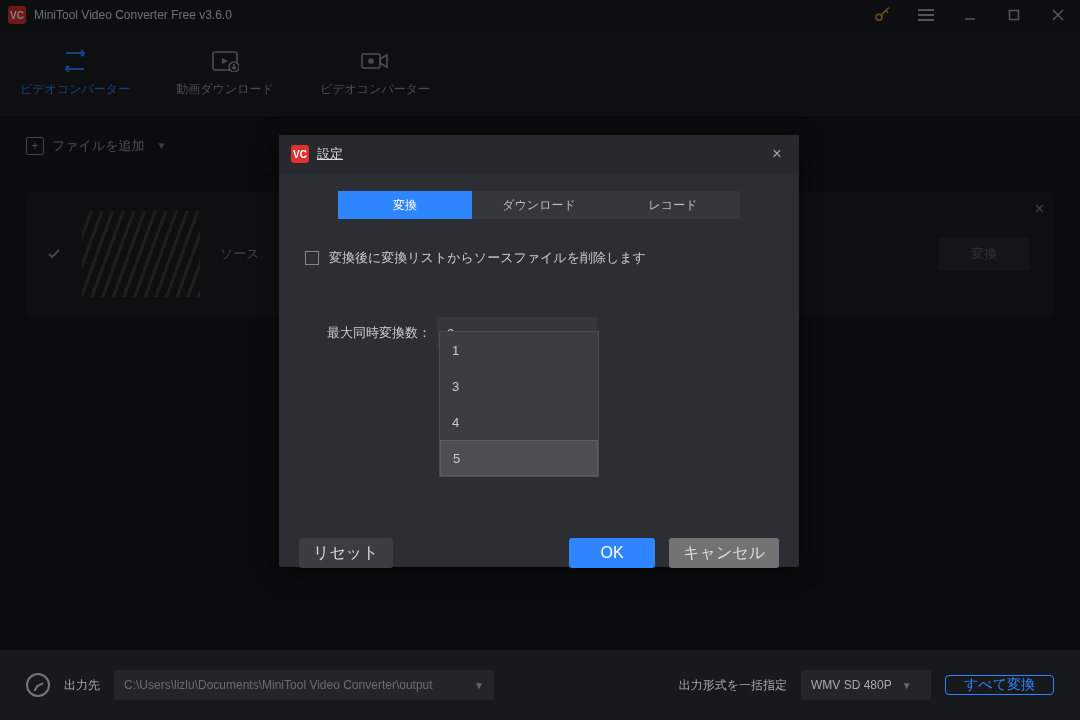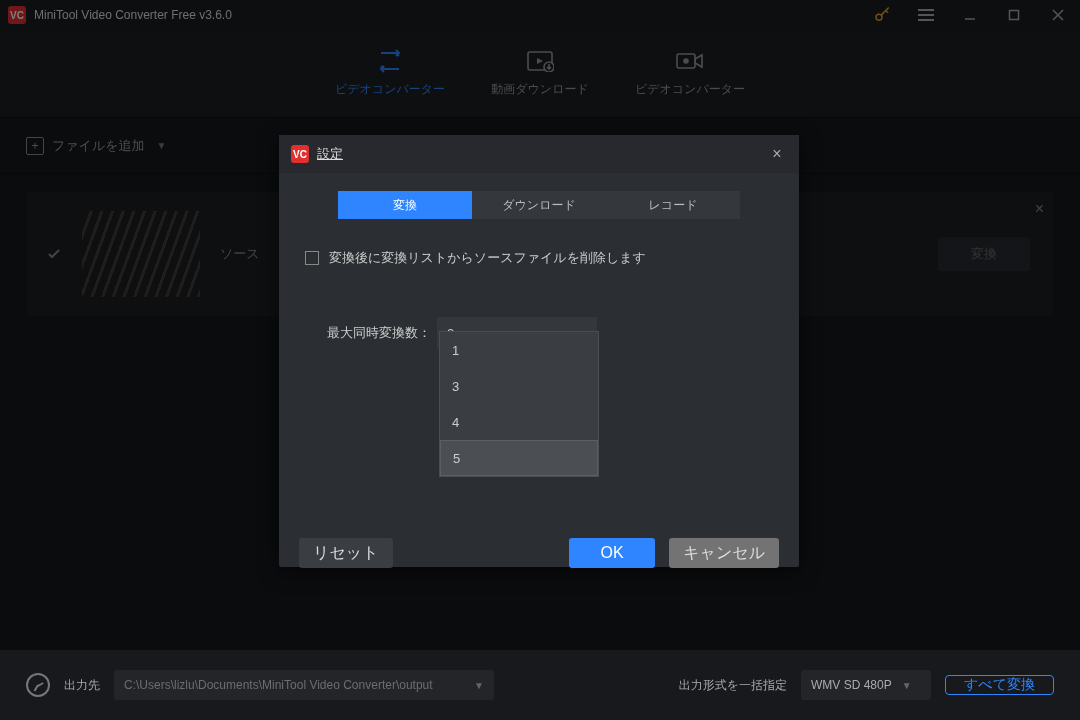--- a/index.html
+++ b/index.html
@@ -7,21 +7,21 @@
   
   
   .titlebar { height: 30px; background: #1a1c20; display: flex; align-items: center; padding-left: 8px; }
   .titlebar .app-icon { width: 18px; height: 18px; background: #e03030; border-radius: 3px; display: flex; align-items: center; justify-content: center; color: #fff; font-size: 10px; font-weight: bold; margin-right: 8px; }
   .titlebar .title { font-size: 12px; color: #ddd; flex: 1; }
   .titlebar .tb-right { display: flex; align-items: center; }
   .titlebar .tb-btn { width: 44px; height: 30px; display: flex; align-items: center; justify-content: center; color: #aaa; font-size: 13px; }
   .titlebar .key-icon svg { display: block; }
   
   
-  .topnav { height: 88px; background: #1c1e22; display: flex; align-items: center; justify-content: center; gap: 0; border-bottom: 1px solid #0f1013; }
+  .topnav { height: 88px; background: #1c1e22; display: flex; align-items: center; justify-content: flex-start; gap: 0; border-bottom: 1px solid #0f1013; }
   .topnav .nav-item { width: 150px; display: flex; flex-direction: column; align-items: center; gap: 8px; color: #999; font-size: 12px; }
   .topnav .nav-item.active { color: #2e85ff; }
   .topnav .nav-item .nav-icon { height: 24px; display: flex; align-items: center; justify-content: center; }
   
   
   .toolrow { height: 56px; display: flex; align-items: center; padding: 0 26px; border-bottom: 1px solid #0f1013; }
   .add-file { display: flex; align-items: center; gap: 8px; color: #9a9a9a; font-size: 13px; }
   .add-file .plus-box { width: 18px; height: 18px; border: 1px solid #888; border-radius: 2px; display: flex; align-items: center; justify-content: center; font-size: 12px; line-height:1; }
   
   

